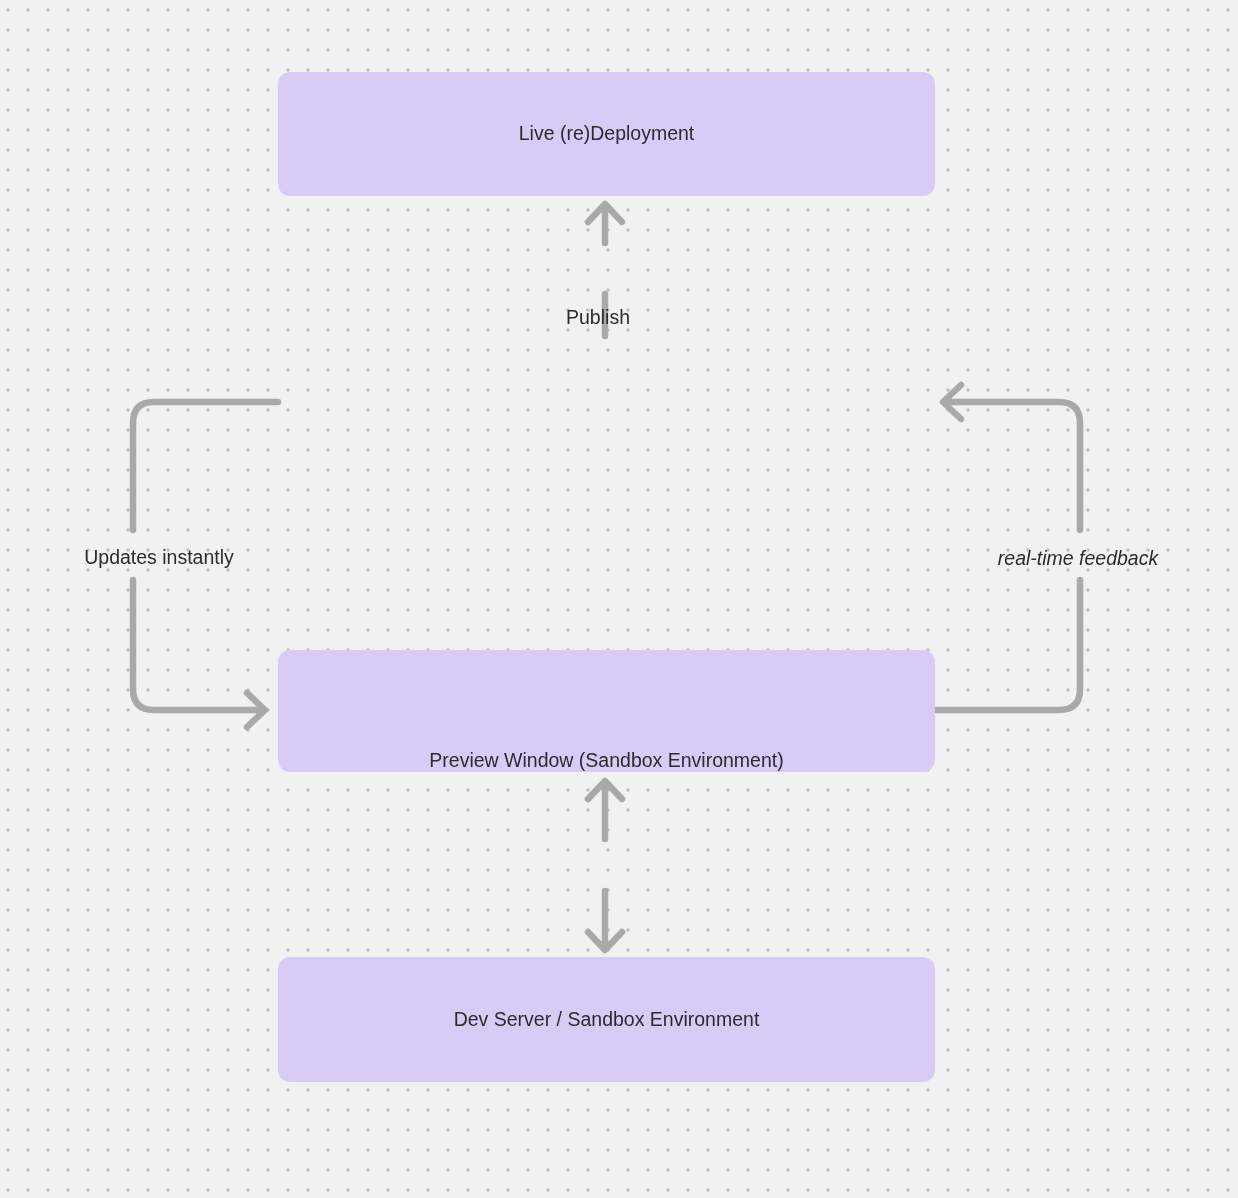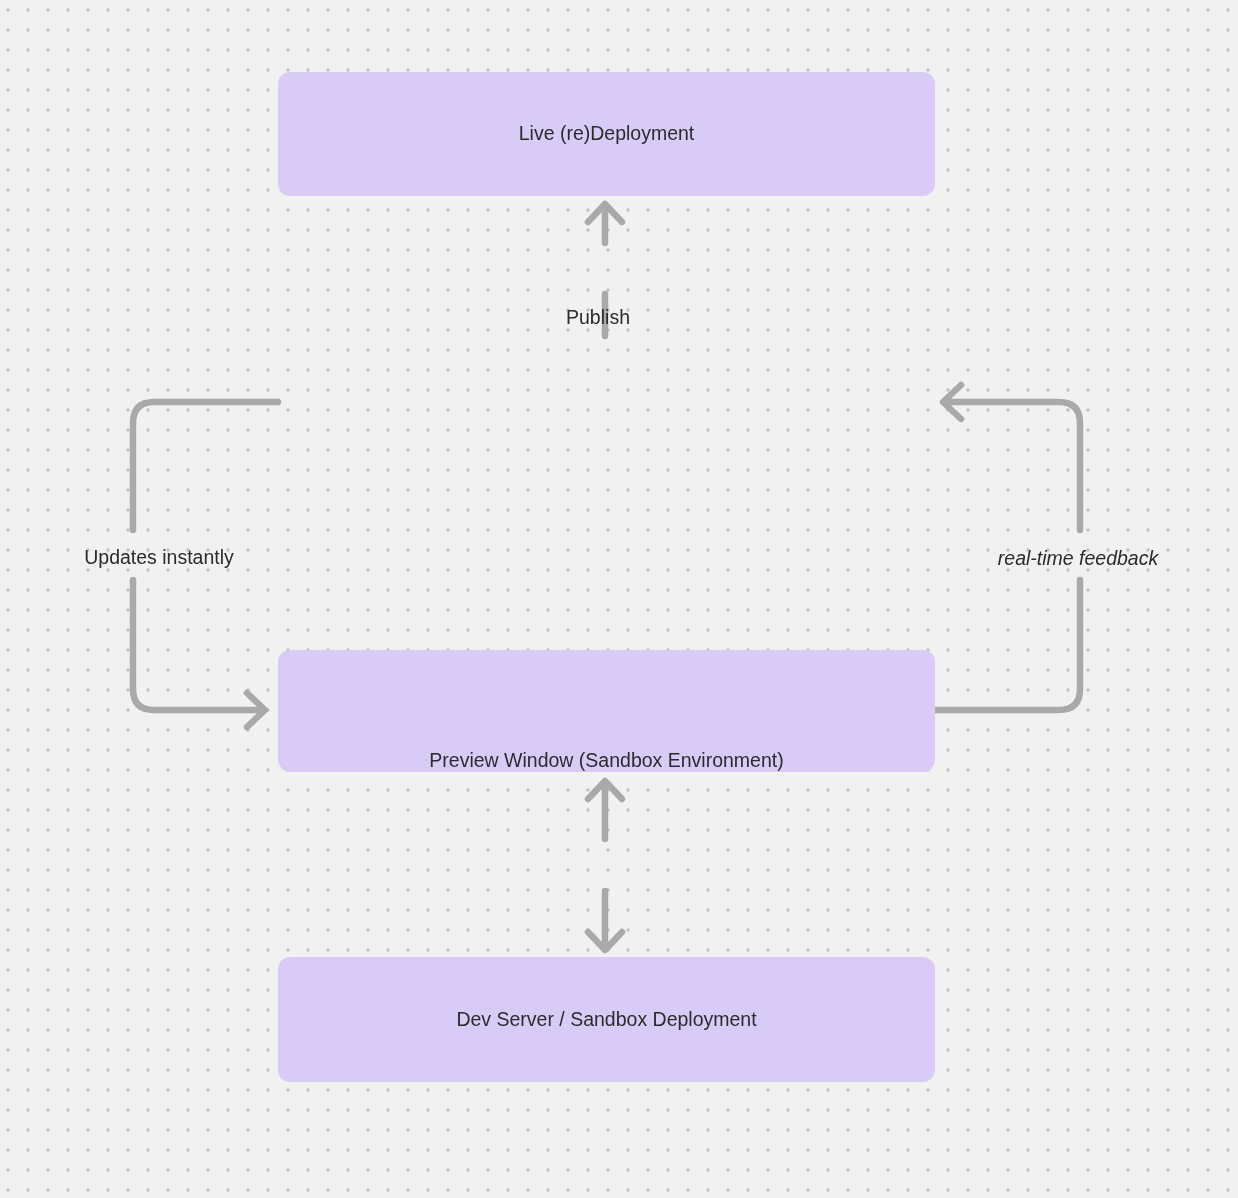--- a/index.html
+++ b/index.html
@@ -76,21 +76,21 @@
   <div class="node" style="left:278px; top:72px; height:124px;">
     <span class="node-label">Live (re)Deployment</span>
   </div>
 
 
   <div class="node" style="left:278px; top:650px; height:122px;align-items:flex-end;">
     <span class="node-label">Preview Window (Sandbox Environment)</span>
   </div>
 
   <div class="node" style="left:278px; top:957px; height:125px;">
-    <span class="node-label">Dev Server / Sandbox Deployment</span>
+    <span class="node-label">Dev Server / Sandbox Environment</span>
   </div>
 
   <div class="edge-label" style="left:598px; top:269px;margin-top:48px;">Publish</div>
 
   <div class="edge-label" style="left:132px; top:557px;margin-left:27px;">Updates instantly</div>
 
   <div class="edge-label" style="left:1078px; top:558px;font-style:italic;">real-time feedback</div>
 
 
 </div>

